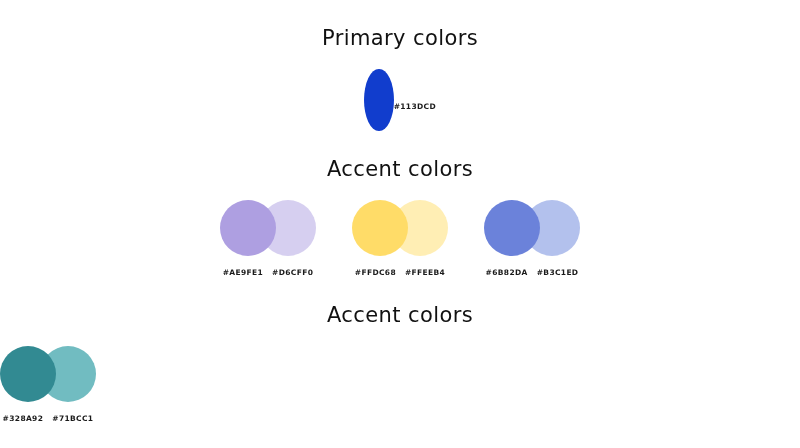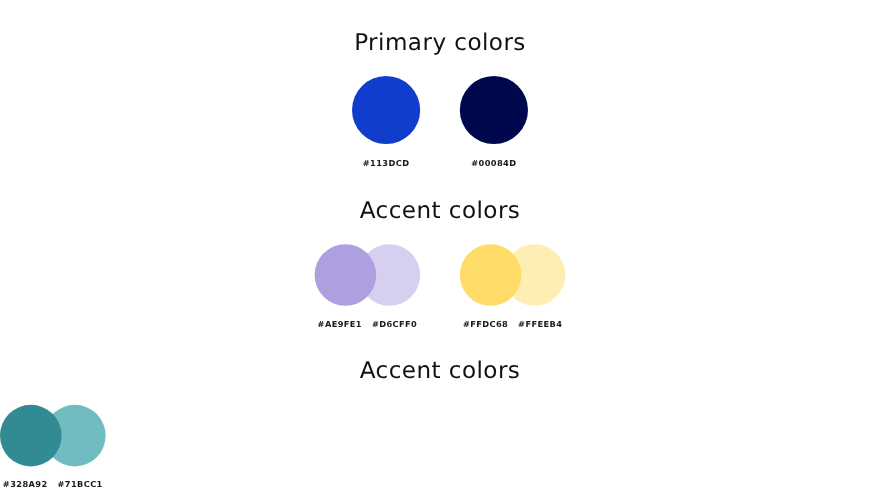--- a/index.html
+++ b/index.html
@@ -44,21 +44,20 @@
   
   .primary-row {
     display: flex;
     justify-content: center;
     align-items: flex-start;
     gap: 26px;
     margin-top: 19px;
   }
   .primary-item {
     display: flex;
-    flex-direction: column;
     align-items: center;
     width: 72px;
   }
   .primary-swatch {
     width: 62px;
     height: 62px;
     border-radius: 50%;
     box-sizing: border-box;
   }
   .primary-label {
@@ -126,24 +125,20 @@
 
 <div class="page">
 
   <div class="section" id="section-primary">
     <div class="section-heading">Primary colors</div>
     <div class="primary-row" id="primary-row">
         <div class="primary-item">
           <div class="primary-swatch" style="background: rgb(17, 61, 205);"></div>
           <div class="primary-label">#113DCD</div>
         </div>
-        <div class="primary-item">
-          <div class="primary-swatch" style="background: rgb(0, 8, 77);"></div>
-          <div class="primary-label">#00084D</div>
-        </div>
       </div>
   </div>
 
   <div class="section" id="section-accent-1">
     <div class="section-heading">Accent colors</div>
     <div class="accent-row row-a" id="accent-row-1">
         <div class="accent-pair">
           <div class="pair-circles" style="width: 96px;">
             <div class="circle back" style="background: rgb(214, 207, 240);"></div>
             <div class="circle front" style="background: rgb(174, 159, 225);"></div>
@@ -156,20 +151,30 @@
         <div class="accent-pair">
           <div class="pair-circles" style="width: 96px;">
             <div class="circle back" style="background: rgb(255, 238, 180);"></div>
             <div class="circle front" style="background: rgb(255, 220, 104);"></div>
           </div>
           <div class="pair-labels">
             <span class="hex">#FFDC68</span>
             <span class="hex">#FFEEB4</span>
           </div>
         </div>
+        <div class="accent-pair">
+          <div class="pair-circles" style="width: 96px;">
+            <div class="circle back" style="background: rgb(179, 193, 237);"></div>
+            <div class="circle front" style="background: rgb(107, 130, 218);"></div>
+          </div>
+          <div class="pair-labels">
+            <span class="hex">#6B82DA</span>
+            <span class="hex">#B3C1ED</span>
+          </div>
+        </div>
       </div>
   </div>
 
   <div class="section" id="section-accent-2">
     <div class="section-heading">Accent colors</div>
     <div class="accent-row row-b" id="accent-row-2">
         <div class="accent-pair">
           <div class="pair-circles" style="width: 96px;">
             <div class="circle back" style="background: rgb(113, 188, 193);"></div>
             <div class="circle front" style="background: rgb(50, 138, 146);"></div>

